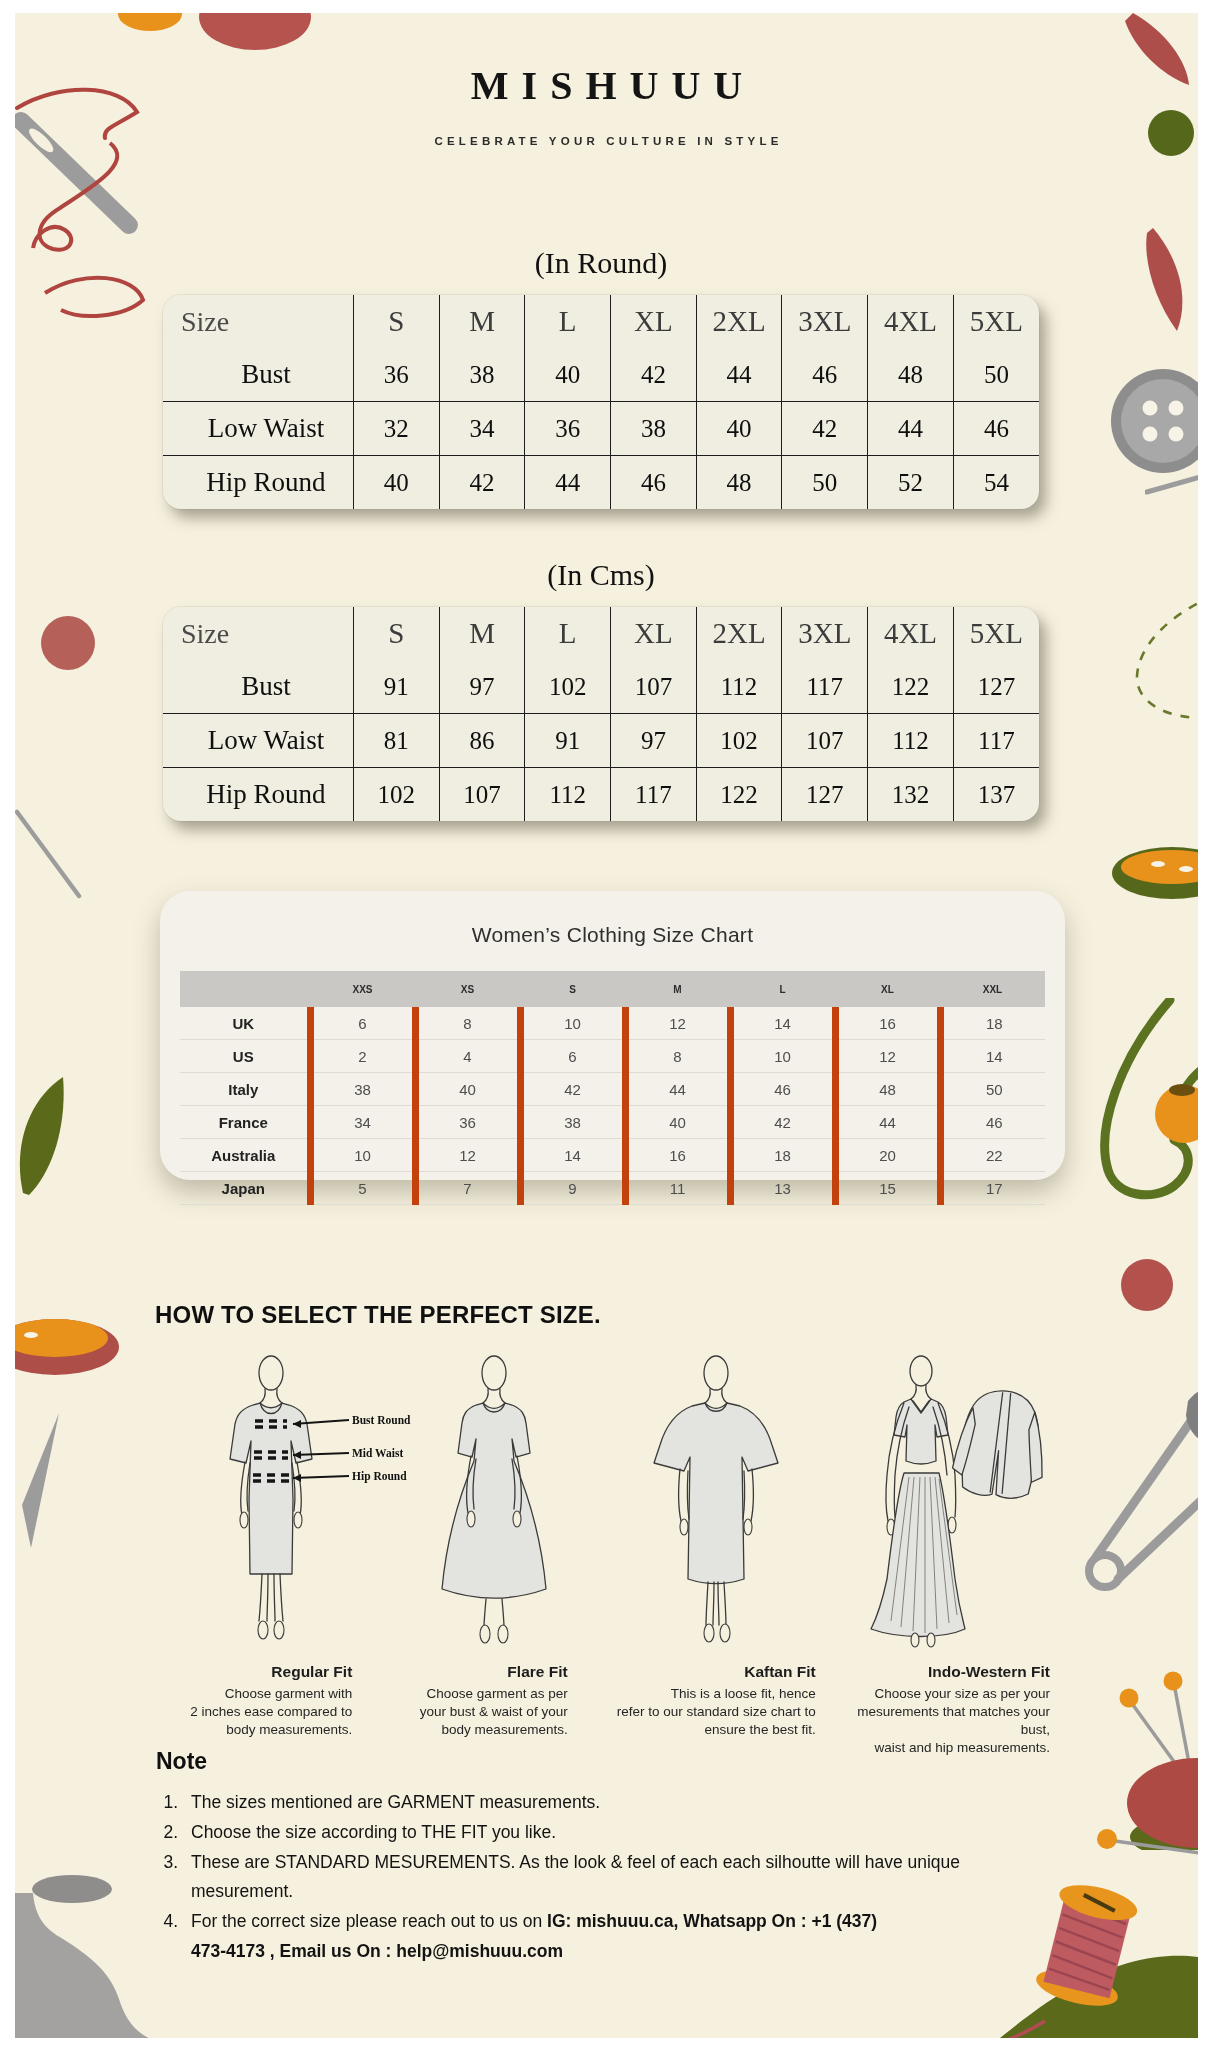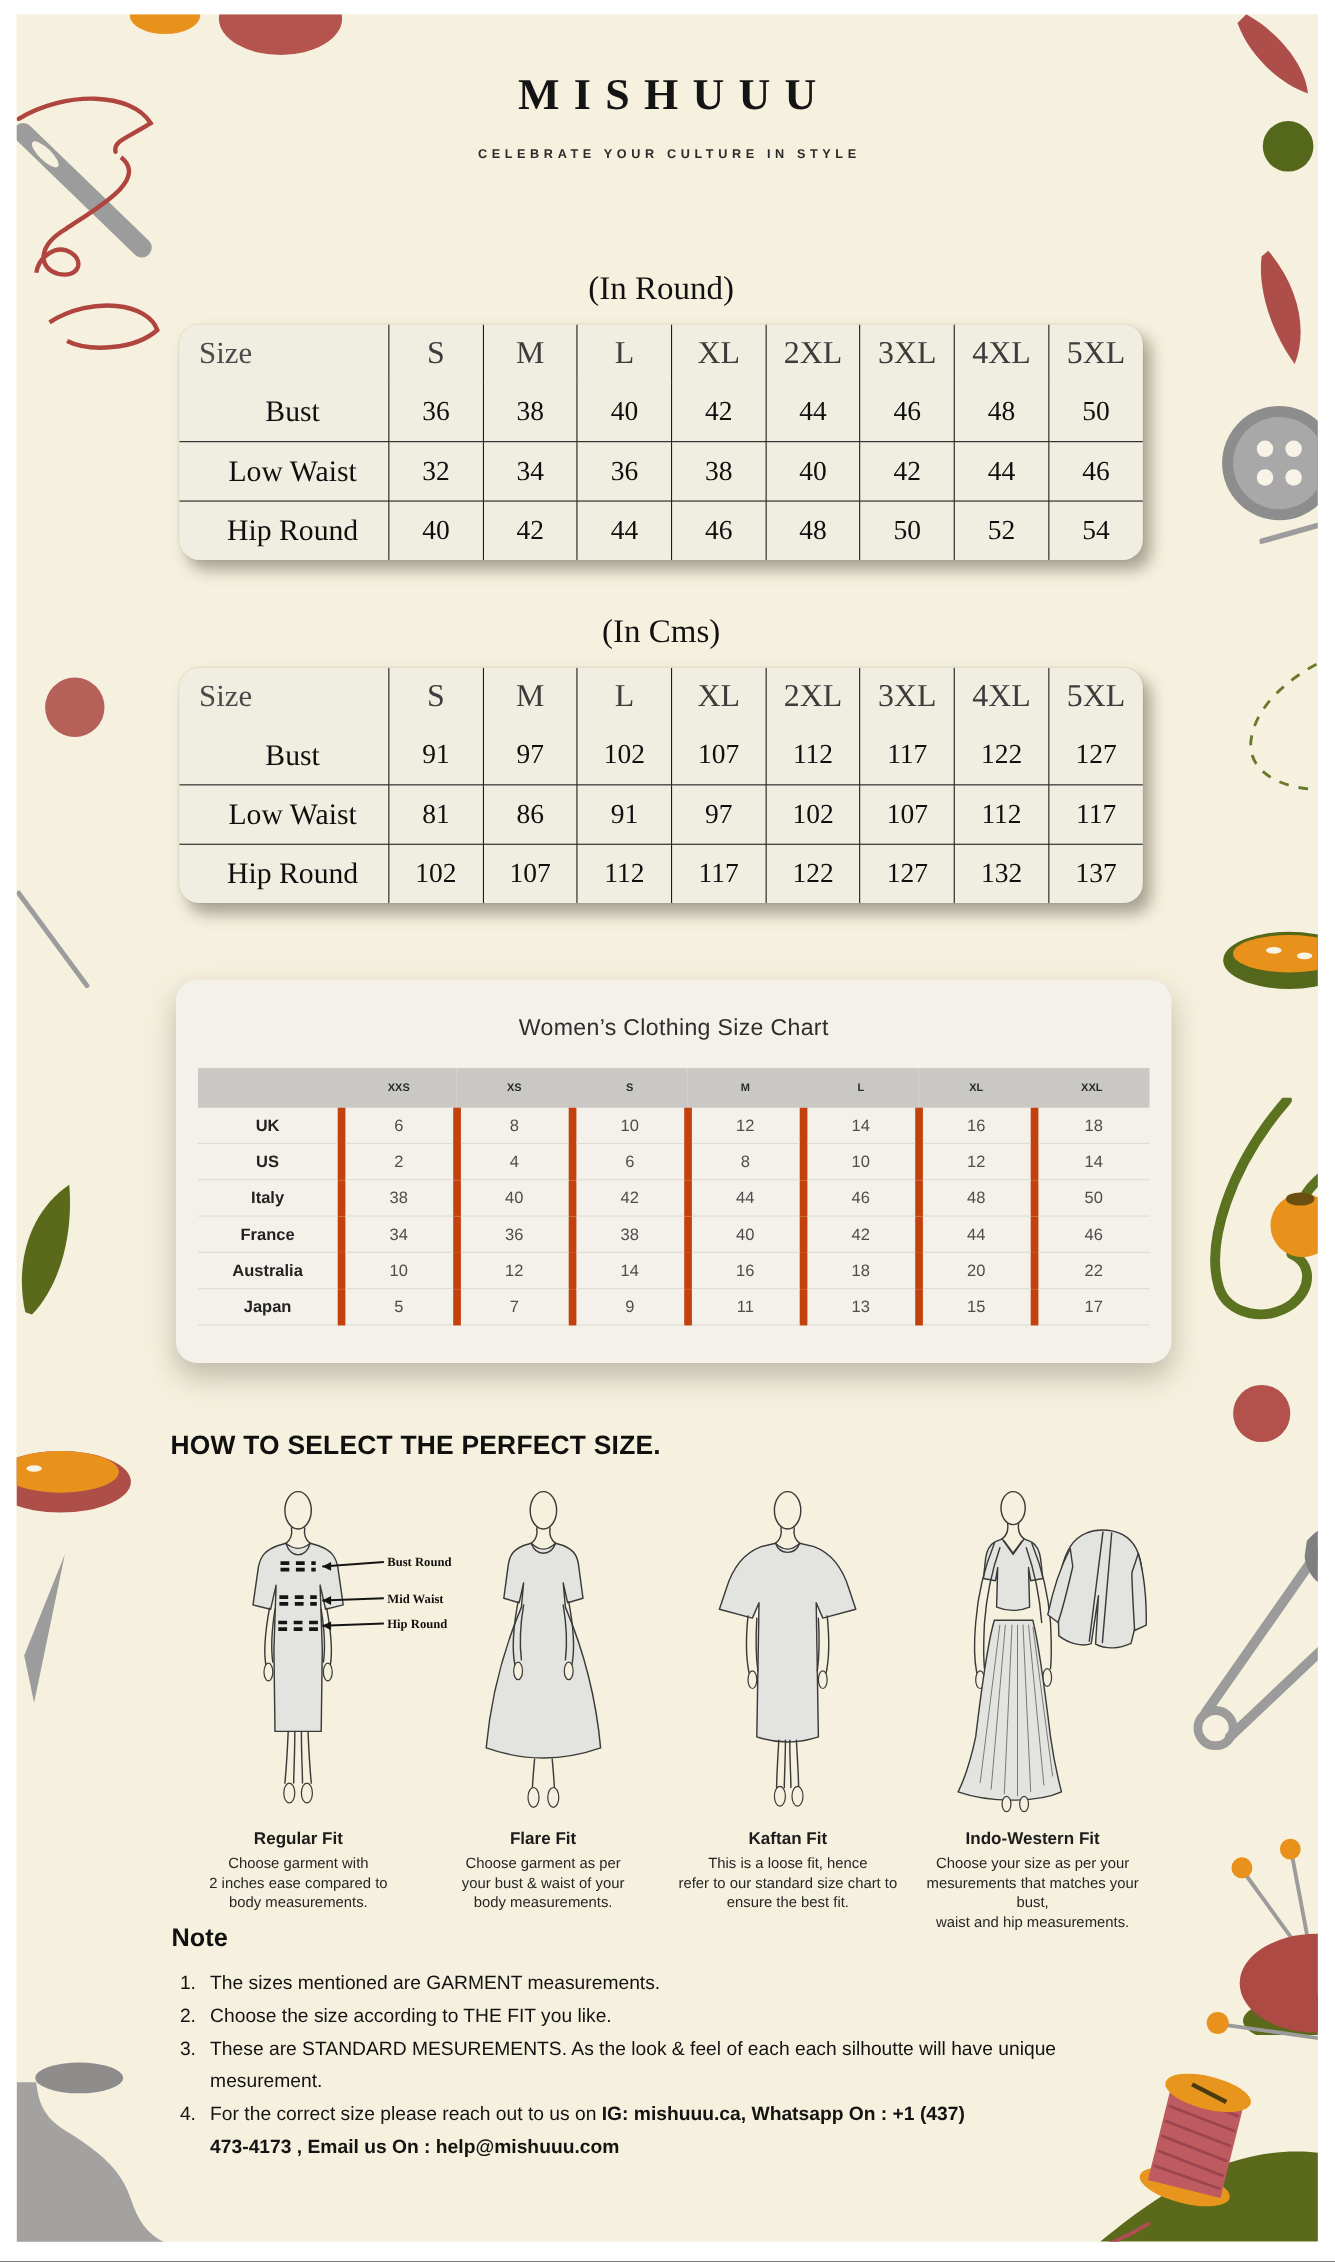--- a/index.html
+++ b/index.html
@@ -31,22 +31,22 @@
   .sizetable th, .sizetable td { height:53px; border-right:1.5px solid #1d1d1d;
                border-bottom:1.5px solid #1d1d1d; text-align:center; font-weight:400; padding:0; }
   .sizetable tr > *:last-child { border-right:none; }
   .sizetable tr:last-child > * { border-bottom:none; }
   .sizetable thead th { font-size:29px; color:#3c3c3c; }
   .sizetable thead th.corner { width:172px; text-align:left; padding-left:18px; font-size:28px; color:#4a4a4a; }
   .sizetable tbody th { text-align:center; padding-left:16px; font-size:27px; color:#0f0f0f; }
   .sizetable td { font-size:25px; color:#0f0f0f; }
 
   
-  .intl-panel { position:absolute; left:145px; top:878px; width:905px; height:348px;
-                background:#f4f1ea; border-radius:19px;
+  .intl-panel { position:absolute; left:145px; top:878px; width:905px; height:289px;
+                background:#f4f1ea; border-radius:30px;
                 box-shadow:0 12px 26px rgba(125,120,100,.45); }
   .intl-title { text-align:center; padding-top:32px; font-size:21px; color:#2e2e2e; letter-spacing:.3px; }
   .intl-table { width:865px; margin:24px auto 0; border-collapse:collapse; table-layout:fixed; }
   .intl-table thead th { background:#c9c8c5; height:36px; font-size:10px; font-weight:700;
                          color:#2c2c2c; padding:0; }
   .intl-table thead th.corner { width:130px; }
   .intl-table tbody th, .intl-table tbody td { height:32px; text-align:center; padding:0;
       border-bottom:1px solid #dddcd2; border-right:7px solid #c2410c; }
   .intl-table tbody tr > *:last-child { border-right:none; }
   .intl-table tbody th { font-weight:700; font-size:15px; color:#222; }
@@ -58,21 +58,21 @@
   .figs-row { position:absolute; left:145px; top:1336px; width:890px; display:flex; }
   .fig { width:222.5px; display:flex; flex-direction:column; align-items:center; }
   .fig svg { overflow:visible; }
   .garment { fill:#e3e4e0; stroke:#3a3a3a; stroke-width:1.3; stroke-linejoin:round; }
   .bodyline { fill:none; stroke:#3a3a3a; stroke-width:1.3; stroke-linecap:round; }
   .hand { fill:#f6f1de; stroke:#3a3a3a; stroke-width:1.1; }
   .meas { stroke:#141414; stroke-width:3.4; stroke-dasharray:8 6; fill:none; }
   .arrow { stroke:#141414; stroke-width:1.8; fill:none; }
   .meas-label { font-family:"Liberation Serif", serif; font-weight:700; font-size:11.5px; fill:#111; }
   .pleat { stroke:#6a6a66; stroke-width:.8; fill:none; }
-  .cap { margin-top:14px; text-align:center; }
+  .cap { margin-top:14px; text-align:right; }
   .cap-title { font-size:15.5px; font-weight:700; color:#1c1c1c; margin-bottom:4px; }
   .cap-line { font-size:13.5px; color:#252525; line-height:1.34; }
 
   
   .note-heading { position:absolute; left:141px; top:1735px; font-size:23px; font-weight:700; color:#101010; }
   .note-list { position:absolute; left:128px; top:1775px; width:850px; margin:0;
                padding-left:40px; font-size:17.5px; line-height:1.7; color:#131313; }
   .note-list li { padding-left:8px; }
   .note-list b { font-weight:700; }
 </style>

